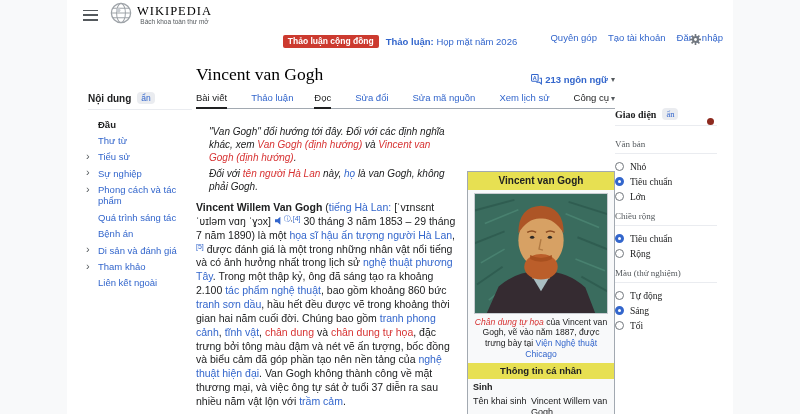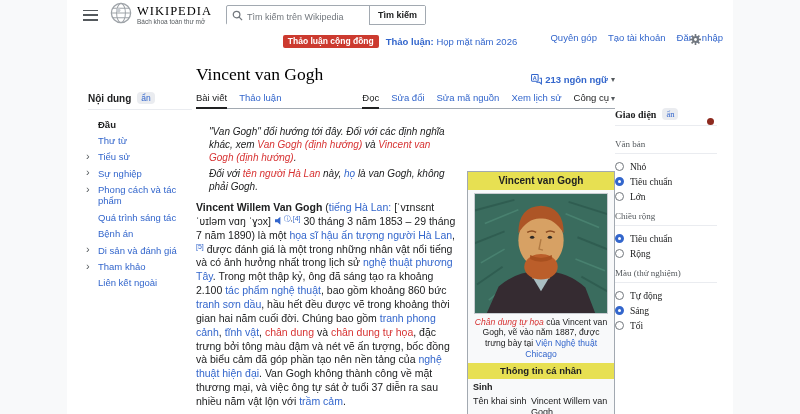--- a/index.html
+++ b/index.html
@@ -5,21 +5,21 @@
   * { margin:0; padding:0; box-sizing:border-box; }
   html,body { width:800px; height:414px; overflow:hidden; }
   body { background:#f8f9fa; font-family:"Liberation Sans","DejaVu Sans",sans-serif; color:#202122; }
   .shell { position:relative; width:666px; height:414px; margin-left:67px; background:#fff; }
 
   
   .top-header { display:flex; align-items:center; height:30px; padding:0 10px 0 16px; }
   .burger { width:15px; height:11px; display:flex; flex-direction:column; justify-content:space-between; cursor:pointer; margin-right:12px; }
   .burger i { display:block; height:1.6px; background:#54595d; }
   .logo { display:flex; align-items:center; gap:5px; cursor:pointer; }
-  .logo-text { line-height:1; }
+  .logo-text { line-height:1;text-align:center; }
   .logo-title { font-family:"Liberation Serif","DejaVu Serif",serif; font-size:12.5px; letter-spacing:1px; color:#000; }
   .logo-tag { font-size:6.5px; color:#54595d; margin-top:2px; }
   .searchbar { display:flex; margin-left:14px; width:200px; height:20px; border:1px solid #a2a9b1; border-radius:2px; background:#fff; }
   .search-input-wrap { position:relative; flex:1; }
   .search-input-wrap svg { position:absolute; left:5px; top:4px; }
   .searchbar input { width:100%; height:100%; border:0; outline:0; font-size:9px; padding-left:20px; color:#202122; font-family:inherit; }
   .searchbar input::placeholder { color:#72777d; }
   .search-btn { border:0; border-left:1px solid #a2a9b1; background:#fff; font-weight:bold; font-size:9px; padding:0 8px; color:#202122; cursor:pointer; font-family:inherit; }
   .header-links { margin-left:auto; display:flex; gap:11px; font-size:9.5px; }
   .header-links .hlink { color:#36c; cursor:pointer; white-space:nowrap;margin-top:44px; }
@@ -41,21 +41,21 @@
   .toc-item { position:relative; padding:2.5px 0 2.5px 10px; color:#36c; cursor:pointer; line-height:1.2; }
   .toc-item.active { color:#202122; font-weight:bold; }
   .toc-arrow { position:absolute; left:-2px; top:1px; color:#54595d; font-size:11px; }
 
   .article { margin-left:129px; width:419px; padding-top:12px; }
   .title-row { display:flex; justify-content:space-between; align-items:flex-end; }
   .page-title { font-family:"Liberation Serif","DejaVu Serif",serif; font-size:17.5px; font-weight:normal; color:#000; }
   .lang-btn { display:flex; align-items:center; gap:3px; color:#36c; font-weight:bold; font-size:9.5px; cursor:pointer; }
   .chev { color:#54595d; font-size:8px; }
   .tabs-row { display:flex; justify-content:space-between; margin-top:7px; border-bottom:1px solid #a2a9b1; }
-  .tabgroup { display:flex; gap:12px; }
+  .tabgroup { display:flex; gap:24px; }
   .tab { font-size:9.5px; color:#36c; padding-bottom:4px; cursor:pointer; white-space:nowrap; }
   .tab.active { color:#202122; border-bottom:2px solid #202122; margin-bottom:-1px; }
   .tab.dropdown { color:#202122; }
   .tab .chev { margin-left:2px; }
 
   .article-body { margin-top:16px; font-size:10.5px; line-height:1.32; }
   .hatnote { font-style:italic; font-size:10px; margin:0 0 2px 13px; color:#202122; }
   .article-body p { margin:8px 0 0 0; }
   .lnk { color:#36c; cursor:pointer; }
   .red { color:#d73333; cursor:pointer; }
@@ -103,30 +103,20 @@
           <line x1="1.5" y1="12" x2="22.5" y2="12" stroke="#9ea3a8" stroke-width="1.1"></line>
           <line x1="3" y1="6.8" x2="21" y2="6.8" stroke="#9ea3a8" stroke-width="1.1"></line>
           <line x1="3" y1="17.2" x2="21" y2="17.2" stroke="#9ea3a8" stroke-width="1.1"></line>
           <circle cx="9" cy="9" r="2.4" fill="#c8ccd1"></circle>
         </svg>
       </span>
       <span class="logo-text">
         <div class="logo-title">WIKIPEDIA</div>
         <div class="logo-tag">Bách khoa toàn thư mở</div>
       </span>
-    </div>
-    <div class="searchbar">
-      <span class="search-input-wrap">
-        <svg width="11" height="11" viewBox="0 0 12 12">
-          <circle cx="5" cy="5" r="3.6" fill="none" stroke="#72777d" stroke-width="1.4"></circle>
-          <line x1="7.8" y1="7.8" x2="11" y2="11" stroke="#72777d" stroke-width="1.4"></line>
-        </svg>
-        <input type="text" placeholder="Tìm kiếm trên Wikipedia" style="">
-      </span>
-      <button class="search-btn">Tìm kiếm</button>
     </div>
     <div class="header-links" id="header-links">
         <span class="hlink">Quyên góp</span>
         <span class="hlink">Tạo tài khoản</span>
         <span class="hlink">Đăng nhập</span>
       </div>
   </div>
 
   <div class="banner">
     <span class="banner-badge">Thảo luận cộng đồng</span>

